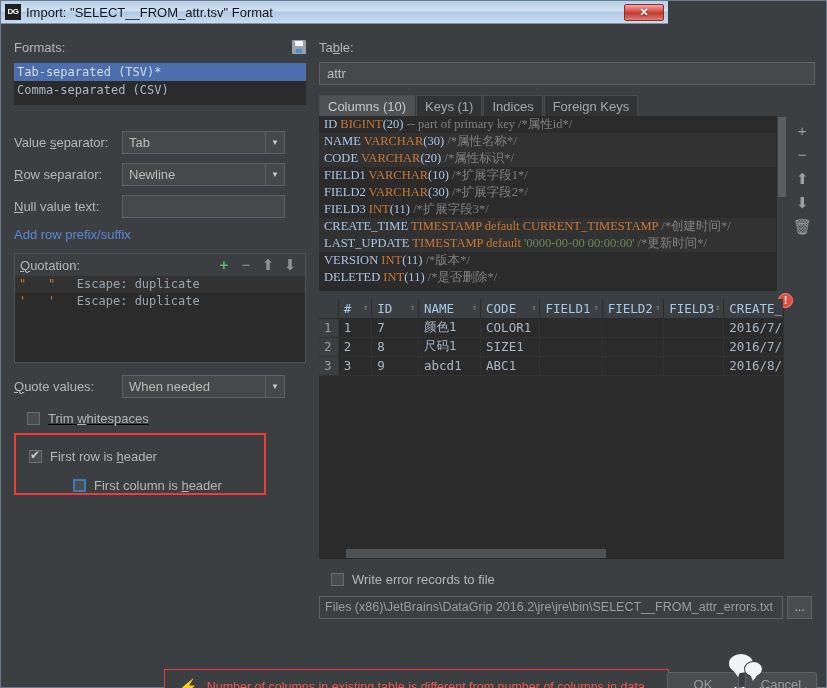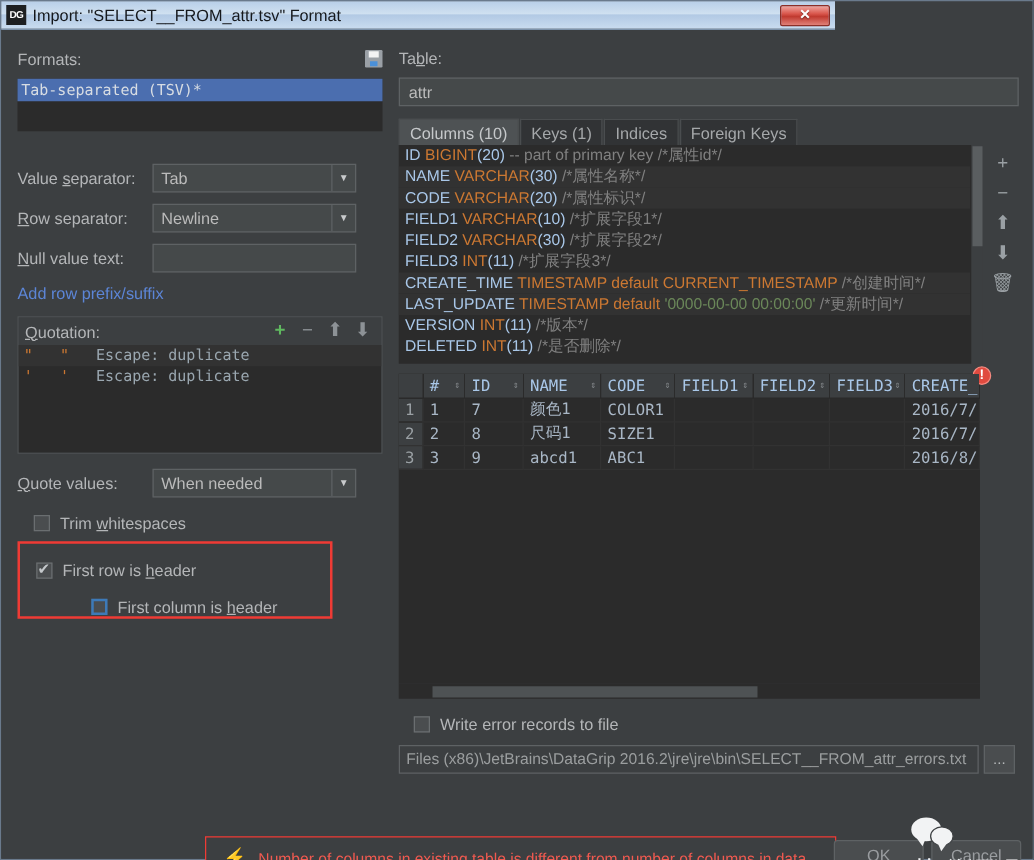--- a/index.html
+++ b/index.html
@@ -124,21 +124,21 @@
   .cbx {
     width: 13px; height: 13px; background: #4a4d4f; border: 1px solid #6a6e70;
     margin-right: 8px; position: relative; flex: none;
   }
   .cbx.checked::after {
     content: "✔"; position: absolute; left: 0px; top: -3px;
     font-size: 12px; color: #c4c8cb;
   }
   .cbx.focus { border: 2px solid #3d7ab8; }
 
-  #trim-row { margin-top: 9px; margin-left: 13px; }
+  #trim-row { margin-top: 9px; margin-left: 13px; text-decoration: underline; }
   #header-group {
     margin-top: 4px; margin-left: 0px; width: 252px; height: 62px;
     border: 2px solid #ef3b35; padding: 10px 0 0 13px;
   }
 
   
   #right-pane { position: absolute; left: 318px; top: 14px; width: 496px; }
 
   #table-field {
     margin-top: 6px; width: 496px; height: 23px;
@@ -150,21 +150,21 @@
   .tab {
     height: 21px; line-height: 21px; padding: 0 8px;
     font-size: 13px; color: #a5a8aa; background: #313335;
     border: 1px solid #4a4d4f; border-bottom: none; margin-right: 1px;
   }
   .tab.active { background: #4e5254; color: #c5c8ca; }
 
   #ddl-wrap { display: flex; }
   #ddl {
     width: 465px; height: 175px; background: #2b2b2b;
-    font-family: Liberation Sans, sans-serif; font-size: 12.5px;
+    font-family: Liberation Serif, serif; font-size: 12.5px;
     overflow: hidden; position: relative;
   }
   .ddl-row { height: 17px; line-height: 17px; padding-left: 5px; white-space: nowrap; }
   .ddl-row.alt { background: #323232; }
   .c-name { color: #a9c7e8; }
   .c-type { color: #cc7832; }
   .c-num  { color: #a9c7e8; }
   .c-cmt  { color: #808080; }
   .c-str  { color: #6a8759; }
   .c-kw   { color: #cc7832; }
@@ -295,20 +295,21 @@
 
     <div id="left-pane">
 
       <div id="formats-header">
         <span class="lbl">Formats:</span>
         <span id="save-icon"></span>
       </div>
 
       <div id="formats-list">
         <div class="format-row sel">Tab-separated (TSV)*</div>
+        <div class="format-row">Comma-separated (CSV)</div>
       </div>
 
       <div class="field-row" style="margin-top:25px;">
         <span class="lbl">Value <u>s</u>eparator:</span>
         <div class="combo">
           <span class="val">Tab</span>
           <span class="arrow">▼</span>
         </div>
       </div>
 

